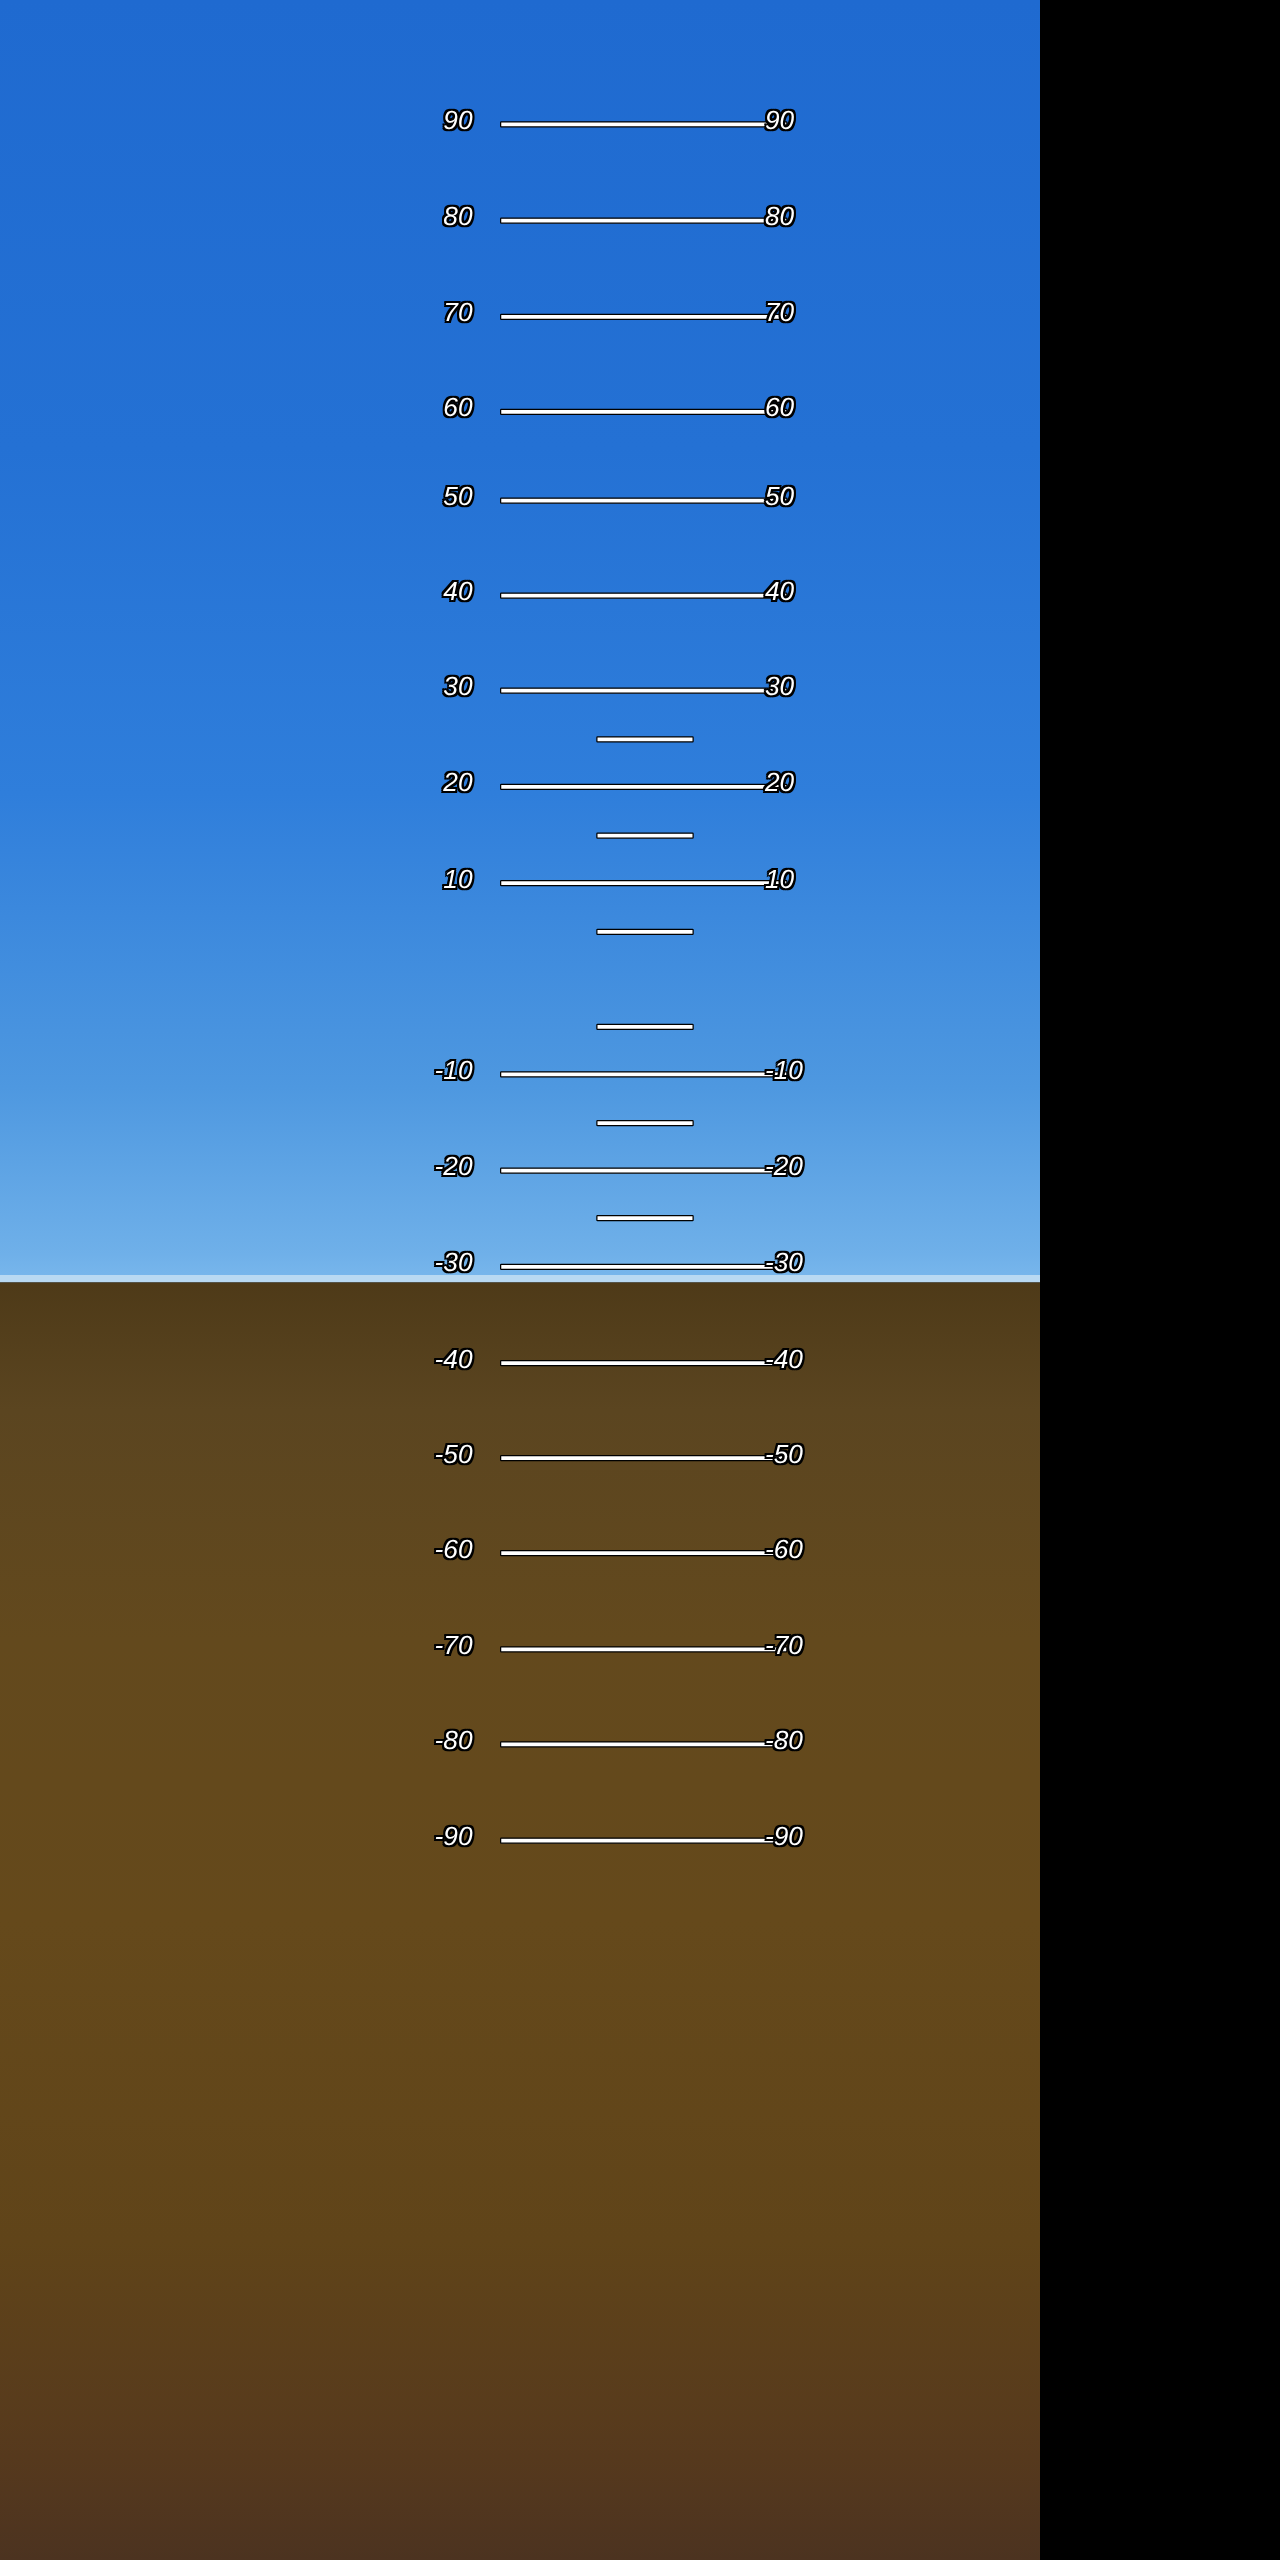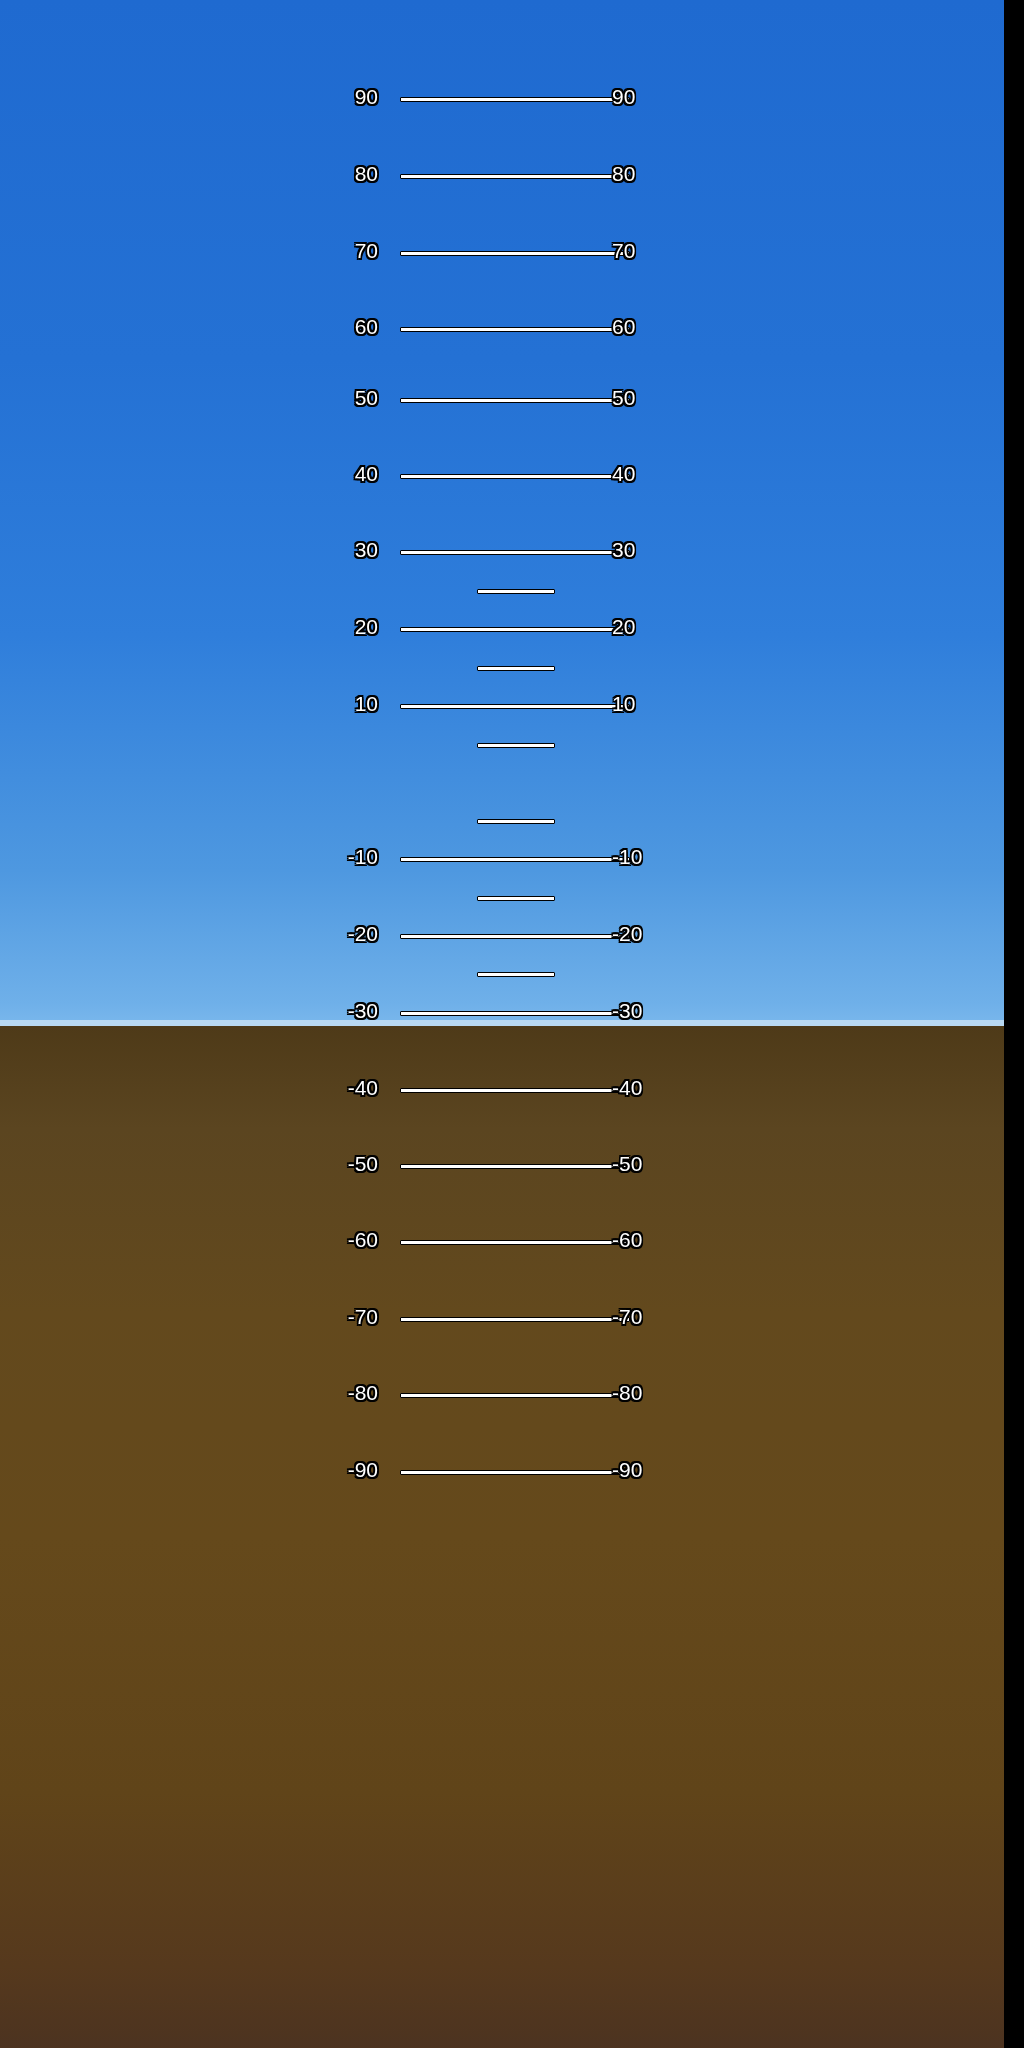--- a/index.html
+++ b/index.html
@@ -2,24 +2,25 @@
 <html><head>
 <meta charset="utf-8">
 <style>
   html, body {
     margin: 0;
     padding: 0;
     background: #000;
   }
   #scene {
     position: relative;
-    width: 1004px;
+    width: 832px;
     height: 2048px;
     overflow: hidden;
     font-family: "Liberation Sans", sans-serif;
+    font-style: italic;
   }
   
   #sky {
     position: absolute;
     left: 0;
     top: 0;
     width: 1024px;
     height: 1024px;
     background: linear-gradient(to bottom, #1f6ad0 0%, #2471d4 35%, #2f7edb 62%, #4e98e0 85%, #6fb0e9 98%, #79b7ec 100%);
   }

